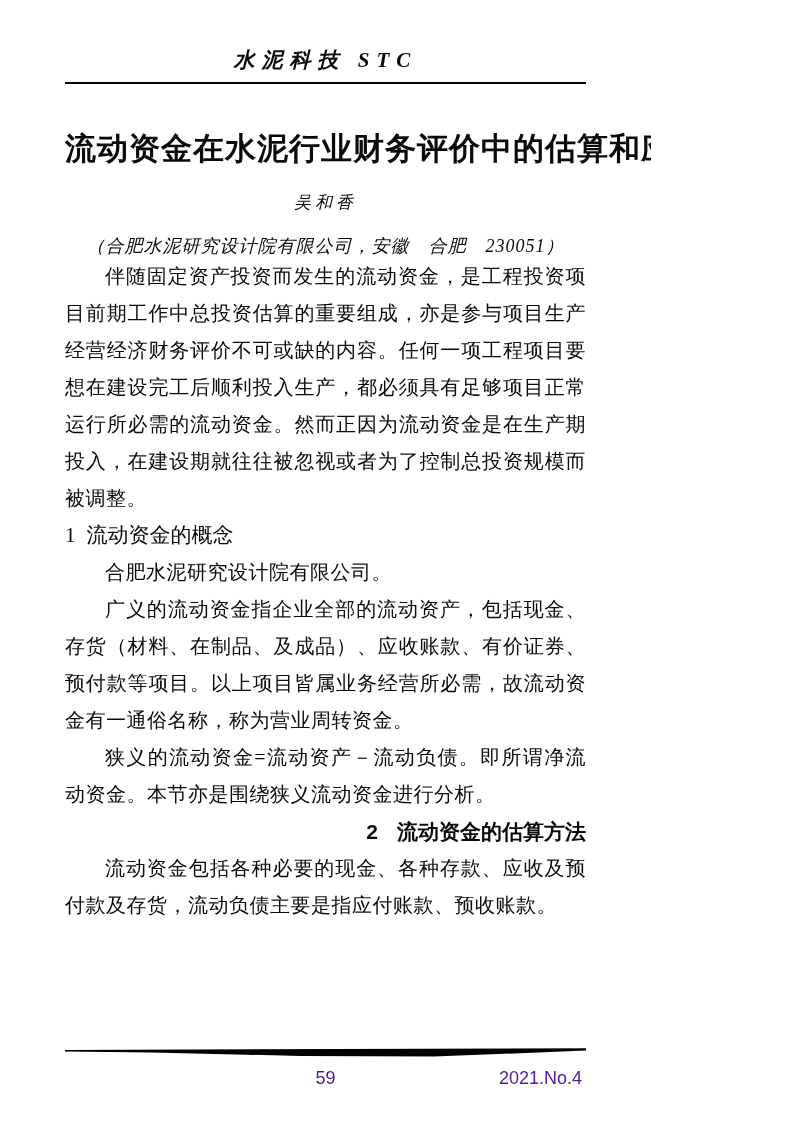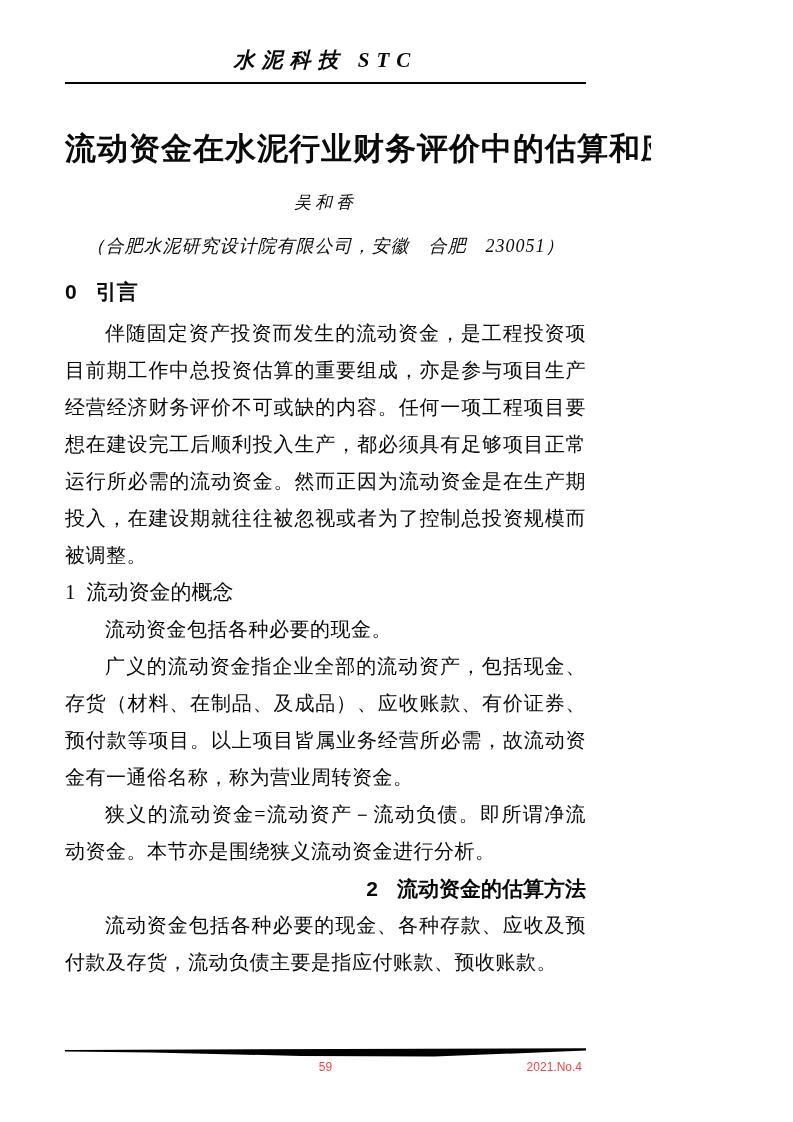--- a/index.html
+++ b/index.html
@@ -107,26 +107,26 @@
     right: 65px;
     top: 1047px;
   }
   .footer-line-svg {
     display: block;
     width: 100%;
     height: 11px;
   }
   .footer-row {
     position: relative;
-    margin-top: 0;
+    margin-top: 11px;
     height: 18px;
     font-family: "Liberation Sans", "DejaVu Sans", sans-serif;
-    font-size: 12px;
+    font-size: 18px;
     line-height: 18px;
-    color: #ef4444;
+    color: #4c1d95;
   }
   .footer-page-num {
     position: absolute;
     left: 50%;
     transform: translateX(-50%);
   }
   .footer-issue {
     position: absolute;
     right: 4px;
   }
@@ -136,29 +136,26 @@
 
 <div class="page">
 
   <div class="journal-header">水泥科技 STC</div>
   <hr class="header-rule">
 
   <h1 class="article-title">流动资金在水泥行业财务评价中的估算和应用</h1>
   <div class="author">吴和香</div>
   <div class="affiliation">（合肥水泥研究设计院有限公司，安徽　合肥　230051）</div>
 
-  <h2 class="sec-heading first">
-    <span class="sec-num gap-wide">0</span><span>引言</span>
-  </h2>
   <p class="body-para">伴随固定资产投资而发生的流动资金，是工程投资项目前期工作中总投资估算的重要组成，亦是参与项目生产经营经济财务评价不可或缺的内容。任何一项工程项目要想在建设完工后顺利投入生产，都必须具有足够项目正常运行所必需的流动资金。然而正因为流动资金是在生产期投入，在建设期就往往被忽视或者为了控制总投资规模而被调整。</p>
 
   <h2 class="sec-heading serif-style">
     <span class="sec-num gap-narrow">1</span><span>流动资金的概念</span>
   </h2>
-  <p class="body-para">流动资金包括各种必要的现金。</p>
+  <p class="body-para">合肥水泥研究设计院有限公司。</p>
   <p class="body-para">广义的流动资金指企业全部的流动资产，包括现金、存货（材料、在制品、及成品）、应收账款、有价证券、预付款等项目。以上项目皆属业务经营所必需，故流动资金有一通俗名称，称为营业周转资金。</p>
   <p class="body-para">狭义的流动资金=流动资产－流动负债。即所谓净流动资金。本节亦是围绕狭义流动资金进行分析。</p>
 
   <h2 class="sec-heading in-flow">
     <span class="sec-num gap-wide">2</span><span>流动资金的估算方法</span>
   </h2>
   <p class="body-para">流动资金包括各种必要的现金、各种存款、应收及预付款及存货，流动负债主要是指应付账款、预收账款。</p>
 
   <div class="page-footer">
     <svg class="footer-line-svg" viewBox="0 0 663 11" preserveAspectRatio="none">

